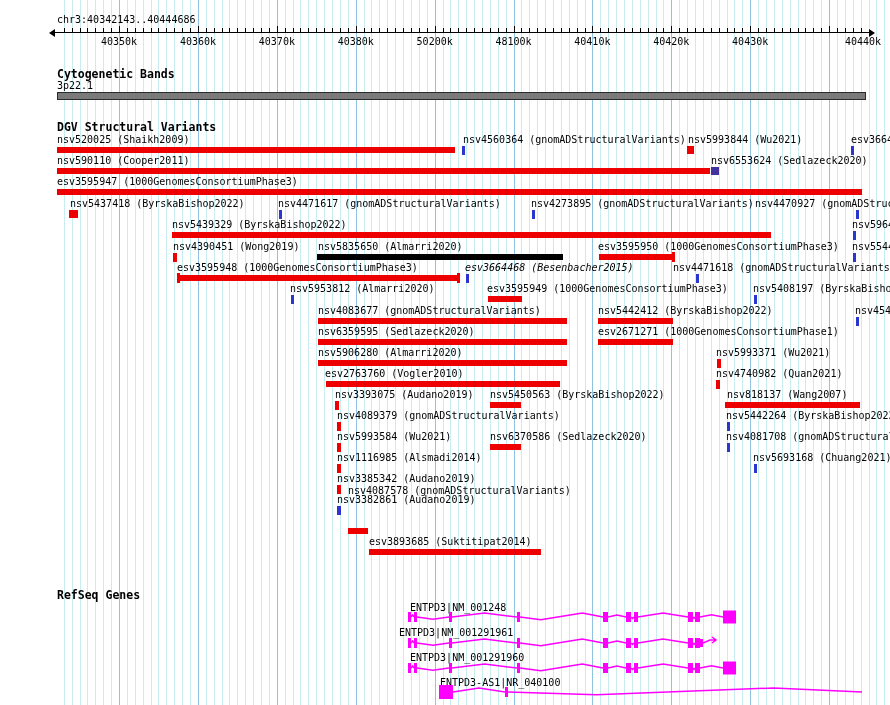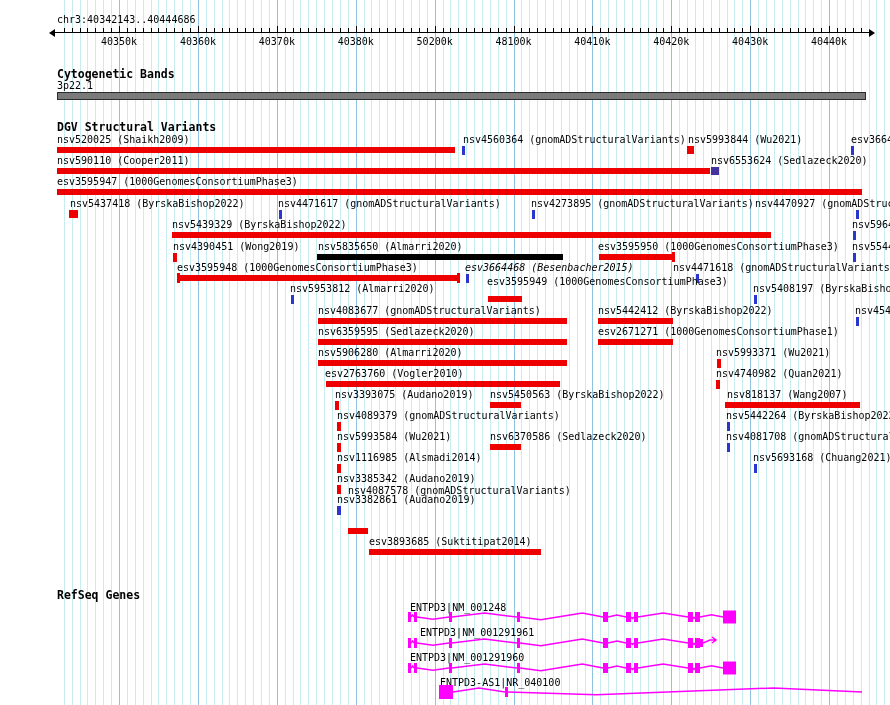--- a/index.html
+++ b/index.html
@@ -243,21 +243,21 @@
       <div class="ruler-tick" style="left: 860.6px; top: 28px; height: 5px;"></div>
       <div class="ruler-label" style="top: 36px; left: 101px;">40350k</div>
       <div class="ruler-label" style="top: 36px; left: 179.9px;">40360k</div>
       <div class="ruler-label" style="top: 36px; left: 258.8px;">40370k</div>
       <div class="ruler-label" style="top: 36px; left: 337.7px;">40380k</div>
       <div class="ruler-label" style="top: 36px; left: 416.6px;">50200k</div>
       <div class="ruler-label" style="top: 36px; left: 495.5px;">48100k</div>
       <div class="ruler-label" style="top: 36px; left: 574.3px;">40410k</div>
       <div class="ruler-label" style="top: 36px; left: 653.2px;">40420k</div>
       <div class="ruler-label" style="top: 36px; left: 732.1px;">40430k</div>
-      <div class="ruler-label" style="top: 36px; left: 811px;">40440k</div>
+      <div class="ruler-label" style="top: 36px; left: 845px;">40440k</div>
     </div>
 
   <div class="hdr" style="left:57px;top:68px;">Cytogenetic Bands</div>
   <div class="lbl" style="left:57px;top:80px;">3p22.1</div>
   <div class="band-bar" id="band-bar" style="left: 57px; top: 92px; width: 809px; height: 8px; background: rgb(122, 122, 122);"></div>
 
   <div class="hdr" style="left:57px;top:121px;">DGV Structural Variants</div>
   <div id="variants-layer">
       <div class="lbl" style="left: 57px; top: 134px;">nsv520025 (Shaikh2009)</div>
       <div class="glyph" style="left: 57px; top: 147px; width: 398px; height: 6px; background: rgb(238, 0, 0);"></div>
@@ -297,21 +297,21 @@
       <div class="lbl" style="left: 177px; top: 262px;">esv3595948 (1000GenomesConsortiumPhase3)</div>
       <div class="glyph" style="left: 178px; top: 275px; width: 279px; height: 6px; background: rgb(238, 0, 0);"></div>
       <div class="glyph" style="left: 177px; top: 273px; width: 3px; height: 10px; background: rgb(238, 0, 0);"></div>
       <div class="glyph" style="left: 457px; top: 273px; width: 3px; height: 10px; background: rgb(238, 0, 0);"></div>
       <div class="lbl" style="left: 465px; top: 262px; font-style: italic;">esv3664468 (Besenbacher2015)</div>
       <div class="glyph" style="left: 466px; top: 274px; width: 3px; height: 9px; background: rgb(43, 53, 207);"></div>
       <div class="lbl" style="left: 673px; top: 262px;">nsv4471618 (gnomADStructuralVariants)</div>
       <div class="glyph" style="left: 696px; top: 274px; width: 3px; height: 9px; background: rgb(43, 53, 207);"></div>
       <div class="lbl" style="left: 290px; top: 283px;">nsv5953812 (Almarri2020)</div>
       <div class="glyph" style="left: 291px; top: 295px; width: 3px; height: 9px; background: rgb(43, 53, 207);"></div>
-      <div class="lbl" style="left: 487px; top: 276px;">esv3595949 (1000GenomesConsortiumPhase3)</div>
+      <div class="lbl" style="left: 487px; top: 283px;">esv3595949 (1000GenomesConsortiumPhase3)</div>
       <div class="glyph" style="left: 488px; top: 296px; width: 34px; height: 6px; background: rgb(238, 0, 0);"></div>
       <div class="lbl" style="left: 753px; top: 283px;">nsv5408197 (ByrskaBishop2022)</div>
       <div class="glyph" style="left: 754px; top: 295px; width: 3px; height: 9px; background: rgb(43, 53, 207);"></div>
       <div class="lbl" style="left: 318px; top: 305px;">nsv4083677 (gnomADStructuralVariants)</div>
       <div class="glyph" style="left: 318px; top: 318px; width: 249px; height: 6px; background: rgb(238, 0, 0);"></div>
       <div class="lbl" style="left: 598px; top: 305px;">nsv5442412 (ByrskaBishop2022)</div>
       <div class="glyph" style="left: 598px; top: 318px; width: 75px; height: 6px; background: rgb(238, 0, 0);"></div>
       <div class="lbl" style="left: 855px; top: 305px;">nsv454</div>
       <div class="glyph" style="left: 856px; top: 317px; width: 3px; height: 9px; background: rgb(43, 53, 207);"></div>
       <div class="lbl" style="left: 318px; top: 326px;">nsv6359595 (Sedlazeck2020)</div>
@@ -365,21 +365,21 @@
         <rect x="414" y="8" width="3" height="10" fill="#ff00ff"></rect>
         <rect x="449" y="8" width="3" height="10" fill="#ff00ff"></rect>
         <rect x="517" y="8" width="3" height="10" fill="#ff00ff"></rect>
         <rect x="603" y="8" width="5" height="10" fill="#ff00ff"></rect>
         <rect x="626" y="8" width="5" height="10" fill="#ff00ff"></rect>
         <rect x="634" y="8" width="4" height="10" fill="#ff00ff"></rect>
         <rect x="688" y="8" width="5" height="10" fill="#ff00ff"></rect>
         <rect x="695" y="8" width="5" height="10" fill="#ff00ff"></rect>
         <rect x="723" y="6.5" width="13" height="13" fill="#ff00ff"></rect>
       </svg>
-      <div class="lbl" style="left: 420px; top: 627px;">ENTPD3|NM_001291961</div>
+      <div class="lbl" style="left: 399px; top: 627px;">ENTPD3|NM_001291961</div>
       <svg class="gene-svg" style="top: 630px;">
         <path d="M411,13 L412.5,11.0 L414,13M417,13 L433.0,15.2 L449,13M452,13 L484.5,9.0 L517,13M520,13 L540.8,15.8 L582.3,9.0 L603,13M608,13 L617.0,11.0 L626,13M631,13 L632.5,14.4 L634,13M638,13 L663.0,9.0 L688,13M693,13 L694.0,14.4 L695,13 M703,13 L710,10 L715,10 M712,7 L716,10 L712,13" fill="none" stroke="#ff00ff" stroke-width="1.5"></path>
         <rect x="408" y="8" width="3" height="10" fill="#ff00ff"></rect>
         <rect x="414" y="8" width="3" height="10" fill="#ff00ff"></rect>
         <rect x="449" y="8" width="3" height="10" fill="#ff00ff"></rect>
         <rect x="517" y="8" width="3" height="10" fill="#ff00ff"></rect>
         <rect x="603" y="8" width="5" height="10" fill="#ff00ff"></rect>
         <rect x="626" y="8" width="5" height="10" fill="#ff00ff"></rect>
         <rect x="634" y="8" width="4" height="10" fill="#ff00ff"></rect>
         <rect x="688" y="8" width="5" height="10" fill="#ff00ff"></rect>

